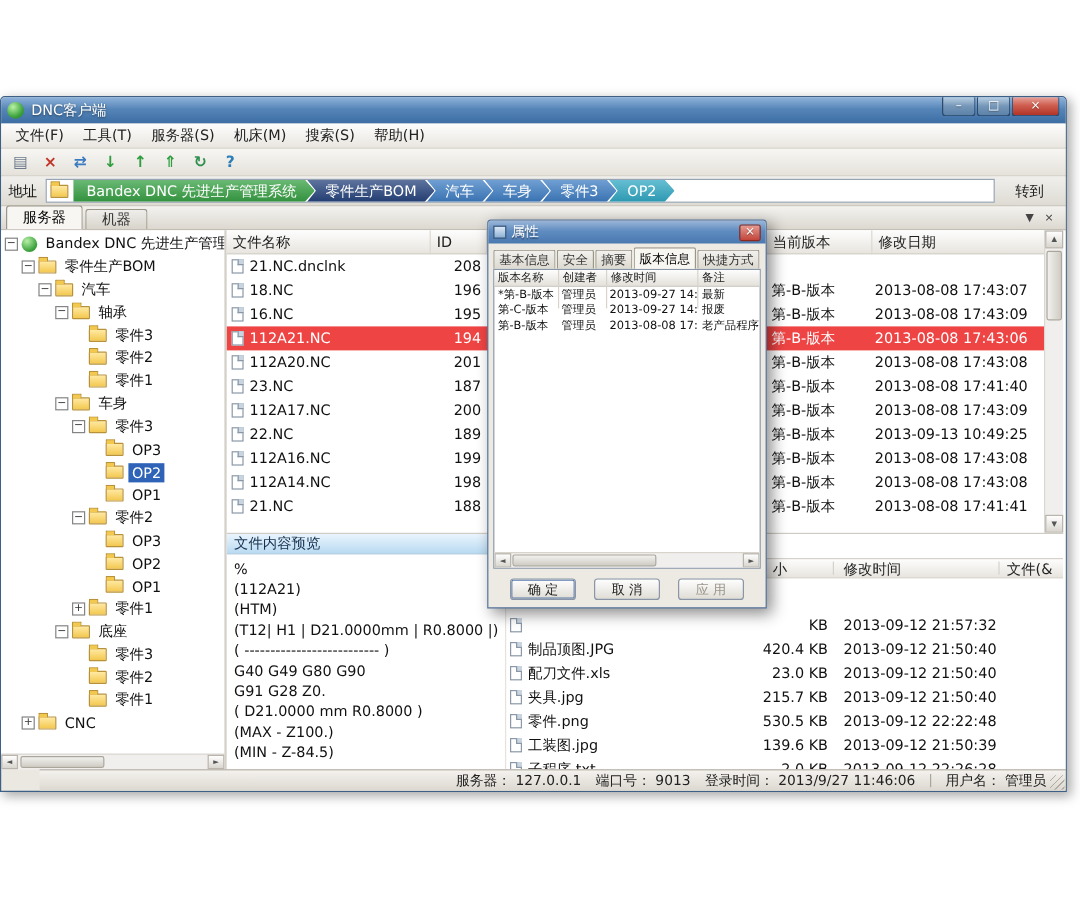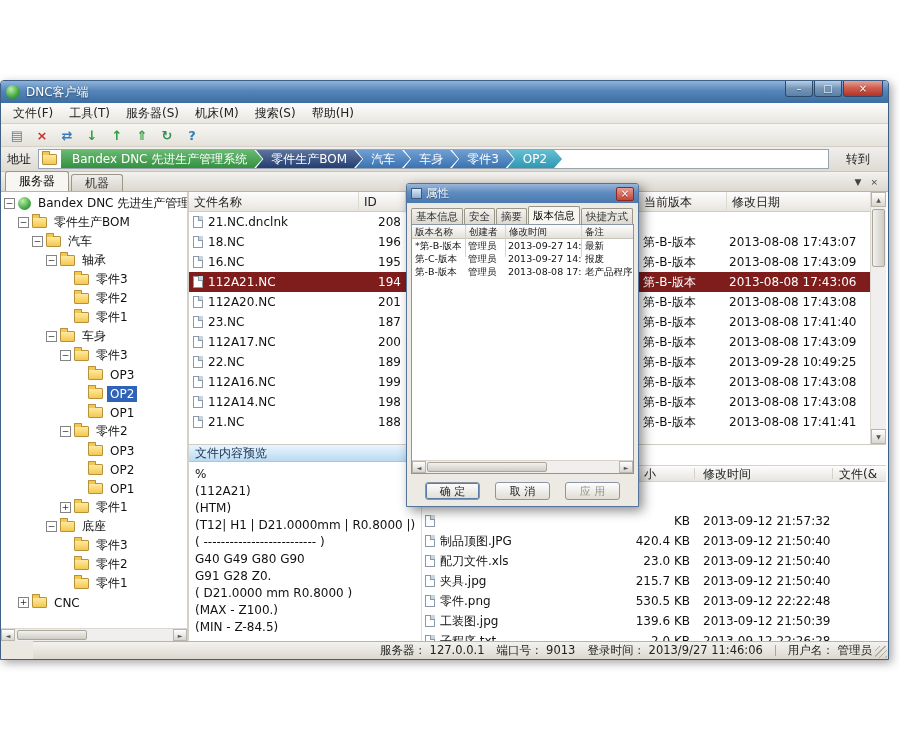--- a/index.html
+++ b/index.html
@@ -47,21 +47,21 @@
   .tree-item.selected .tree-label{background:#2f63b8;color:#fff;}
   .tree-hscroll{position:absolute;left:0;bottom:0;width:186px;height:13px;background:#f0efed;display:flex;align-items:stretch;border-top:1px solid #dbd8d2;}
   .sc-btn{width:14px;display:flex;align-items:center;justify-content:center;font-size:6px;color:#555;background:linear-gradient(#fefefe,#d9d6cf);border:1px solid #b9b5ac;flex:none;}
   .sc-track{flex:1;position:relative;}
   .sc-thumb{position:absolute;left:2px;top:1px;bottom:1px;width:70px;background:linear-gradient(#f2f1ee,#cfccc4);border:1px solid #aaa69c;border-radius:2px;}
   
   .file-area{position:absolute;left:188px;top:0;right:2px;height:252px;background:#fff;}
   .file-header{position:absolute;top:0;left:0;right:16px;height:20px;background:linear-gradient(#fdfdfd,#e8e5df);border-bottom:1px solid #cfccc4;}
   .fh-cell{position:absolute;top:0;height:20px;display:flex;align-items:center;padding:0 5px;border-right:1px solid #ddd9d1;color:#222;overflow:hidden;white-space:nowrap;}
   .file-row{position:absolute;left:0;right:12px;height:20px;overflow:hidden;}
-  .file-row.selected{background:#7f1d1d;color:#fff;}
+  .file-row.selected{background:#ef4444;color:#fff;}
   .fr-name{position:absolute;left:4px;top:0;height:20px;display:flex;align-items:center;gap:5px;white-space:nowrap;}
   .fr-id{position:absolute;left:170px;width:42px;text-align:right;line-height:20px;}
   .fr-version{position:absolute;left:454px;line-height:20px;white-space:nowrap;}
   .fr-date{position:absolute;left:540px;line-height:20px;white-space:nowrap;}
   .doc-icon{width:10px;height:12px;background:#fff;border:1px solid #8a98a8;position:relative;flex:none;display:inline-block;}
   .doc-icon::after{content:"";position:absolute;right:-1px;top:-1px;width:4px;height:4px;background:#c8d4e0;border-left:1px solid #8a98a8;border-bottom:1px solid #8a98a8;}
   .vscroll{position:absolute;right:0;top:0;width:16px;height:252px;background:#f0efed;border-left:1px solid #dbd8d2;}
   .vs-btn{position:absolute;left:0;width:15px;height:15px;background:linear-gradient(#fefefe,#d9d6cf);border:1px solid #b9b5ac;display:flex;align-items:center;justify-content:center;font-size:6px;color:#555;}
   .vs-thumb{position:absolute;left:1px;width:13px;top:17px;height:58px;background:linear-gradient(90deg,#f2f1ee,#cfccc4);border:1px solid #aaa69c;border-radius:2px;}
   
@@ -360,21 +360,21 @@
             <div class="fr-version">第-B-版本</div>
             <div class="fr-date">2013-08-08 17:43:09</div>
           </div>
           <div class="file-row" style="top: 160px;">
             <div class="fr-name">
               <span class="doc-icon"></span>
               <span>22.NC</span>
             </div>
             <div class="fr-id">189</div>
             <div class="fr-version">第-B-版本</div>
-            <div class="fr-date">2013-09-28 10:49:25</div>
+            <div class="fr-date">2013-09-13 10:49:25</div>
           </div>
           <div class="file-row" style="top: 180px;">
             <div class="fr-name">
               <span class="doc-icon"></span>
               <span>112A16.NC</span>
             </div>
             <div class="fr-id">199</div>
             <div class="fr-version">第-B-版本</div>
             <div class="fr-date">2013-08-08 17:43:08</div>
           </div>

